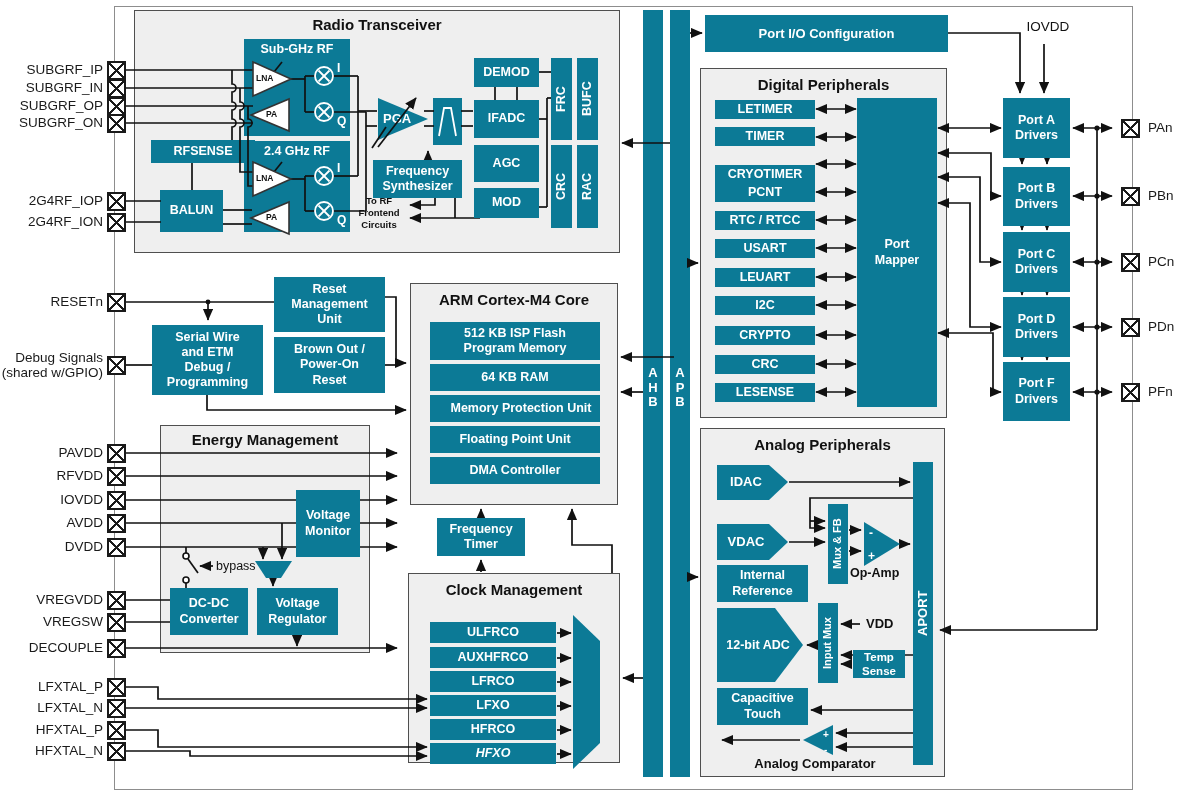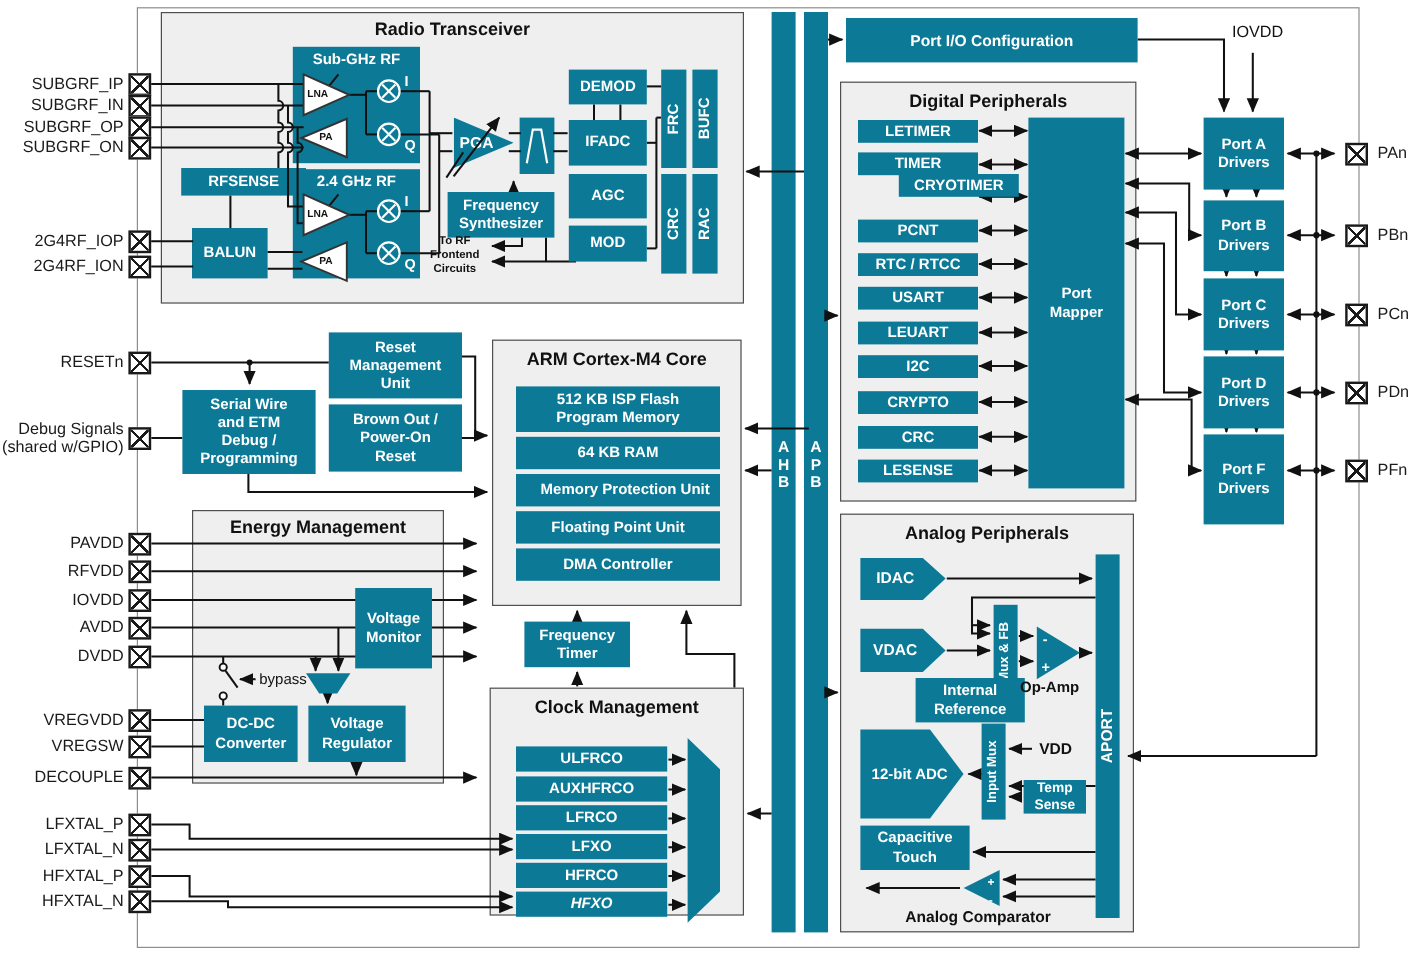--- a/index.html
+++ b/index.html
@@ -251,49 +251,49 @@
   <div class="t" style="left:430px;top:695px;width:126px;height:21px;">LFXO</div>
   <div class="t" style="left:430px;top:719px;width:126px;height:21px;">HFRCO</div>
   <div class="t" style="left:430px;top:743px;width:126px;height:21px;font-style:italic;">HFXO</div>
 
   <div class="t" style="left:705px;top:15px;width:243px;height:37px;font-size:13px;">Port I/O Configuration</div>
   <div class="lab" style="left:1022px;top:19px;width:52px;text-align:center;font-size:13.5px;">IOVDD</div>
 
   <div class="st" style="left:700px;top:76px;width:247px;">Digital Peripherals</div>
   <div class="t" style="left:715px;top:100px;width:100px;height:19px;">LETIMER</div>
   <div class="t" style="left:715px;top:127px;width:100px;height:19px;">TIMER</div>
-  <div class="t" style="left:715px;top:145px;width:100px;height:19px;margin-left:34px;">CRYOTIMER</div>
+  <div class="t" style="left:715px;top:165px;width:100px;height:19px;">CRYOTIMER</div>
   <div class="t" style="left:715px;top:183px;width:100px;height:19px;">PCNT</div>
   <div class="t" style="left:715px;top:211px;width:100px;height:19px;">RTC / RTCC</div>
   <div class="t" style="left:715px;top:239px;width:100px;height:19px;">USART</div>
   <div class="t" style="left:715px;top:268px;width:100px;height:19px;">LEUART</div>
   <div class="t" style="left:715px;top:296px;width:100px;height:19px;">I2C</div>
   <div class="t" style="left:715px;top:326px;width:100px;height:19px;">CRYPTO</div>
   <div class="t" style="left:715px;top:355px;width:100px;height:19px;">CRC</div>
   <div class="t" style="left:715px;top:383px;width:100px;height:19px;">LESENSE</div>
   <div class="t" style="left:857px;top:98px;width:80px;height:309px;">Port
 Mapper</div>
 
   <div class="t" style="left:1003px;top:98px;width:67px;height:60px;">Port A
 Drivers</div>
   <div class="t" style="left:1003px;top:167px;width:67px;height:59px;">Port B
 Drivers</div>
   <div class="t" style="left:1003px;top:232px;width:67px;height:60px;">Port C
 Drivers</div>
   <div class="t" style="left:1003px;top:297px;width:67px;height:60px;">Port D
 Drivers</div>
-  <div class="t" style="left:1003px;top:362px;width:67px;height:75px;">Port F
+  <div class="t" style="left:1003px;top:362px;width:67px;height:59px;">Port F
 Drivers</div>
 
   <div class="st" style="left:700px;top:436px;width:245px;">Analog Peripherals</div>
   <div class="wlab" style="left:720px;top:474px;width:52px;text-align:center;font-size:13px;">IDAC</div>
   <div class="wlab" style="left:720px;top:534px;width:52px;text-align:center;font-size:13px;">VDAC</div>
   <div class="t v" style="left:828px;top:504px;width:20px;height:80px;font-size:11px;">Mux &amp; FB</div>
   <div class="lab" style="left:850px;top:566px;width:60px;font-weight:bold;font-size:12.5px;">Op-Amp</div>
-  <div class="t" style="left:717px;top:565px;width:91px;height:37px;margin-left:46px;">Internal
+  <div class="t" style="left:717px;top:565px;width:91px;height:37px;">Internal
 Reference</div>
   <div class="wlab" style="left:719px;top:638px;width:78px;text-align:center;font-size:12.5px;">12-bit ADC</div>
   <div class="t v" style="left:818px;top:603px;width:20px;height:80px;font-size:11px;">Input Mux</div>
   <div class="lab" style="left:866px;top:616px;font-weight:bold;font-size:13px;">VDD</div>
   <div class="t" style="left:853px;top:650px;width:52px;height:28px;font-size:11.5px;">Temp
 Sense</div>
   <div class="t" style="left:717px;top:688px;width:91px;height:37px;">Capacitive
 Touch</div>
   <div class="lab" style="left:725px;top:756px;width:180px;font-weight:bold;font-size:13px;text-align:center;">Analog Comparator</div>
   <div class="t v" style="left:913px;top:462px;width:20px;height:303px;font-size:13px;">APORT</div>

